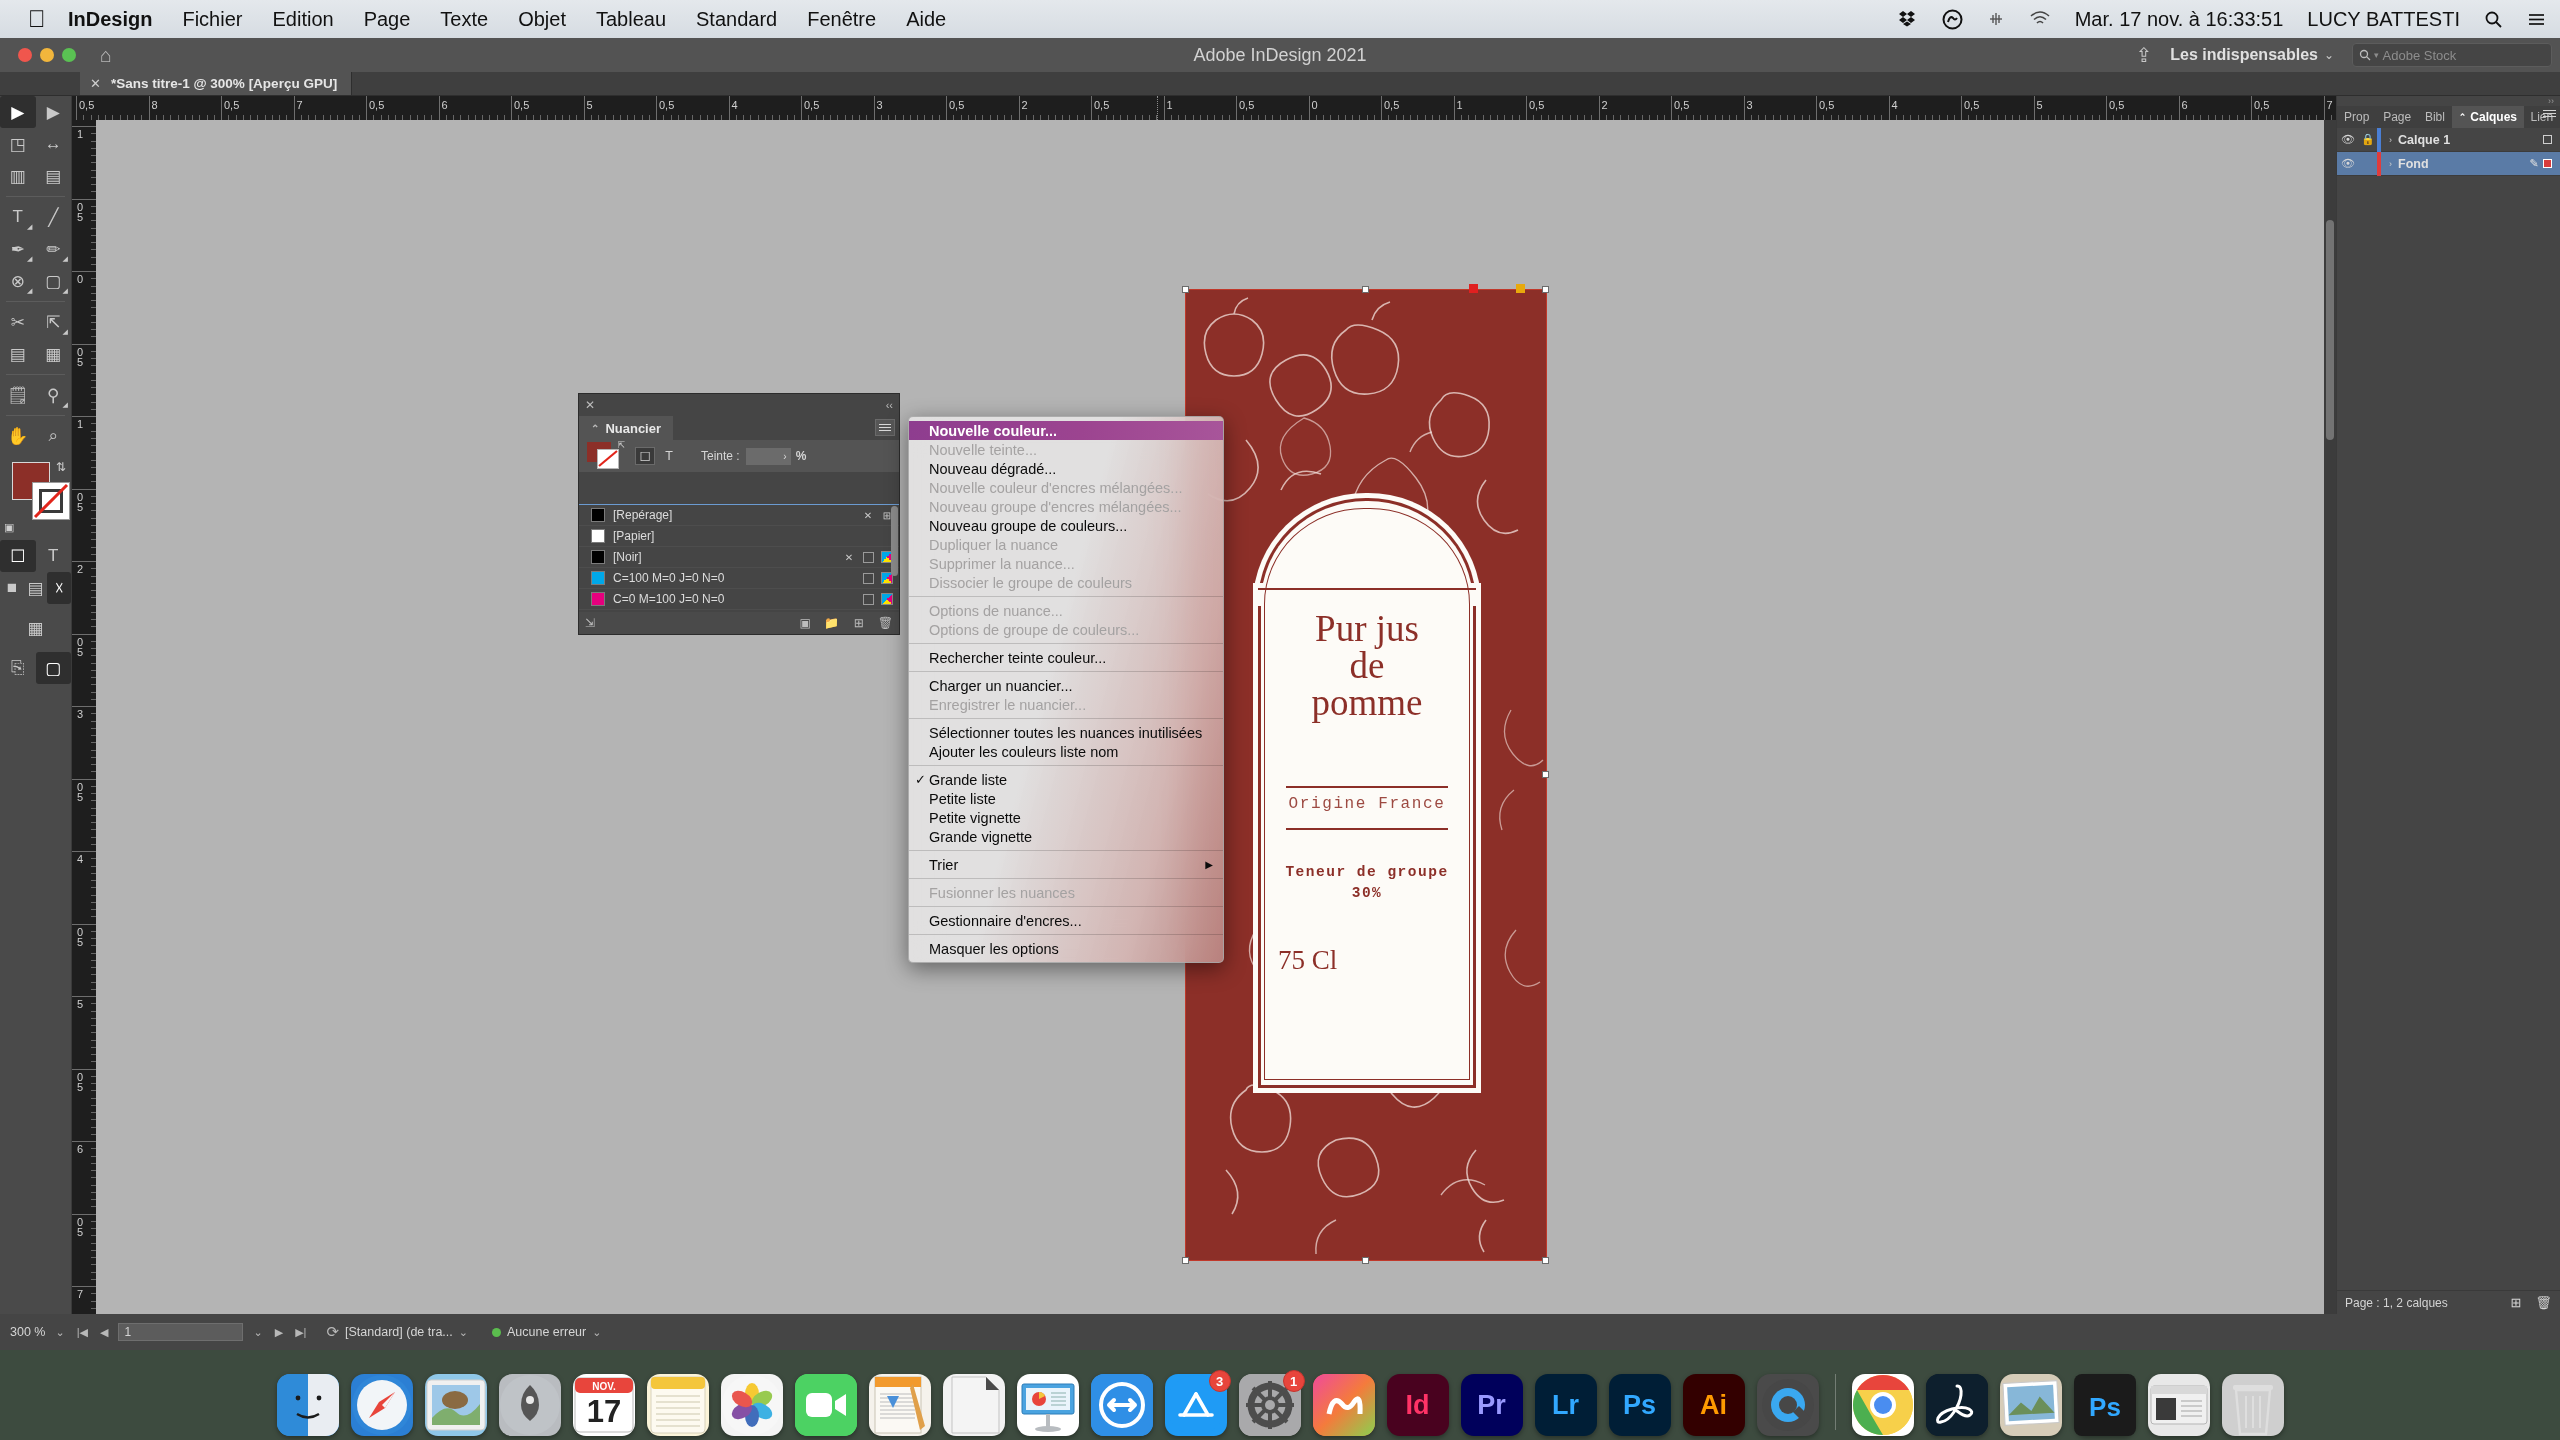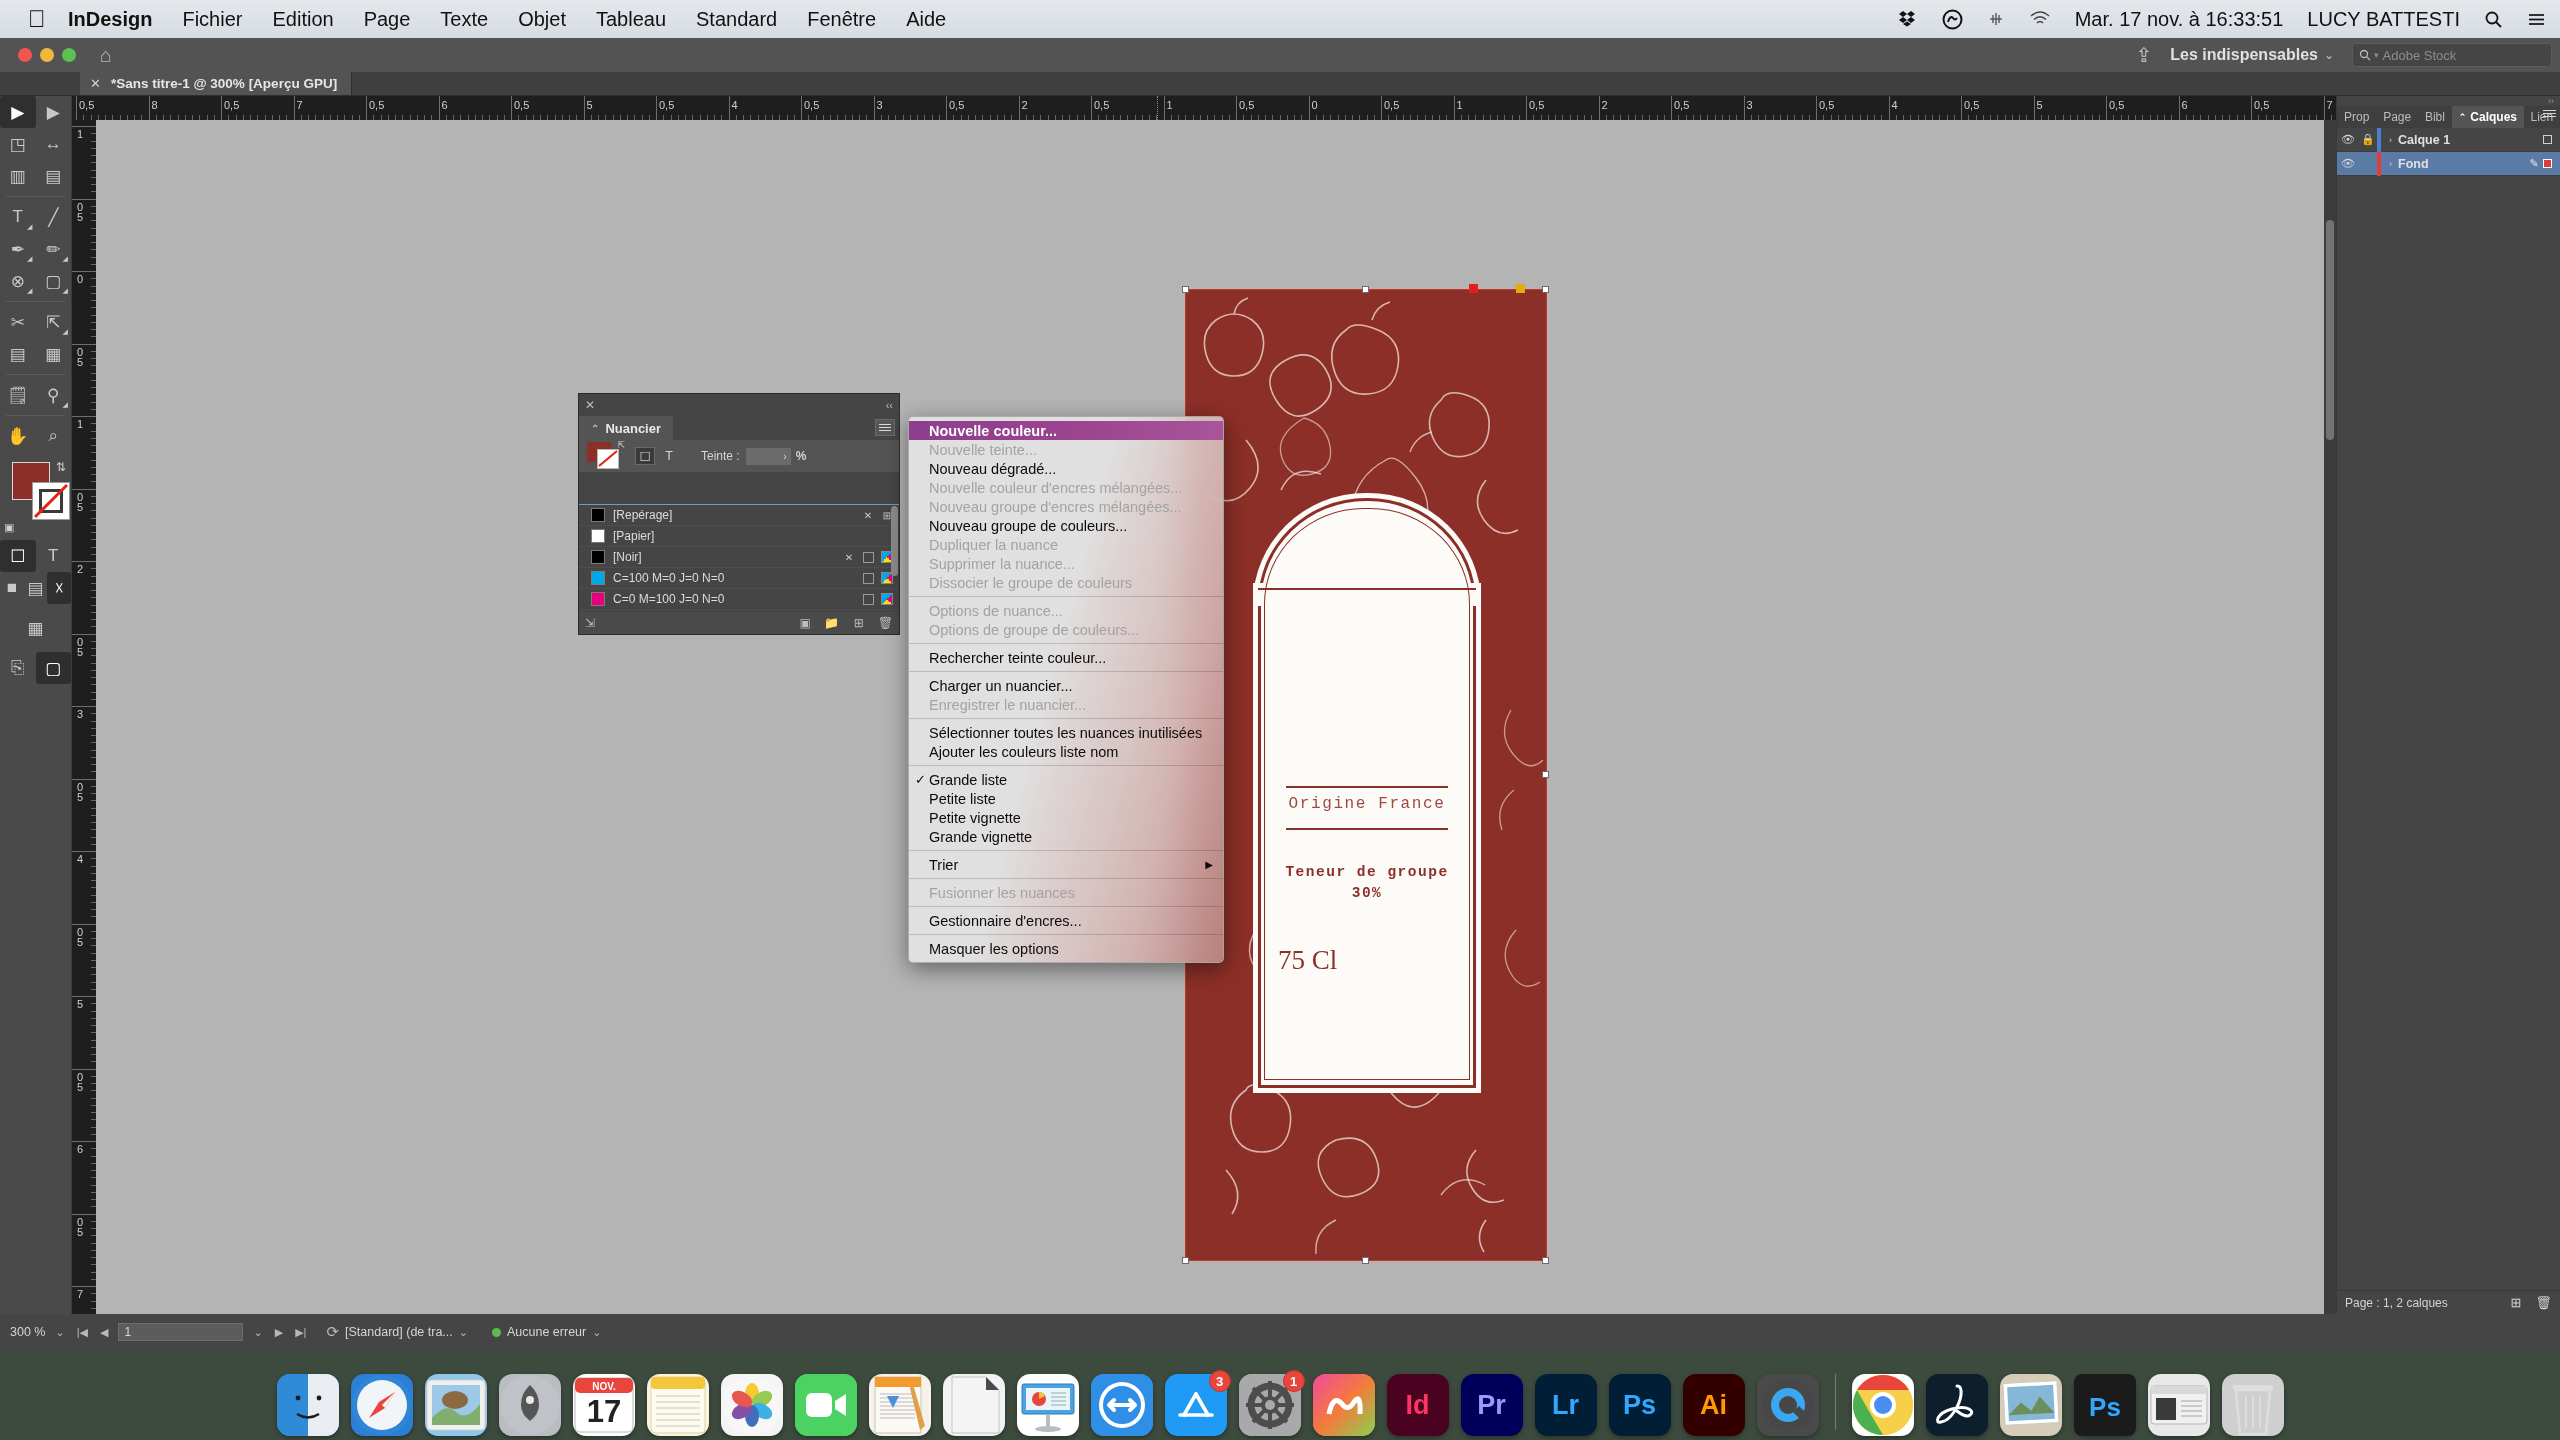--- a/index.html
+++ b/index.html
@@ -276,20 +276,21 @@
 
 <div id="appwin">
 
   <div id="titlebar">
     <div id="traffic-wrap">
       <span class="traffic r"></span>
       <span class="traffic y"></span>
       <span class="traffic g"></span>
     </div>
     <span id="home-icon">⌂</span>
+    <div id="apptitle">Adobe InDesign 2021</div>
     <div id="titlebar-right">
       <span id="share-icon">⇪</span>
       <span id="ws-name">Les indispensables</span>
       <span id="ws-caret">⌄</span>
       <div id="stock-search">
         <svg width="12" height="12" viewBox="0 0 12 12" style="margin-right:3px">
             <circle cx="5" cy="5" r="3.5" fill="none" stroke="#bdbdbd" stroke-width="1.3"></circle>
             <line x1="7.6" y1="7.6" x2="11" y2="11" stroke="#bdbdbd" stroke-width="1.3"></line>
           </svg>
         <span style="font-size:9px;margin-right:4px">▾</span>
@@ -948,20 +949,25 @@
           <path d="M230 560 q16 12 10 30"></path>
           <path d="M325 420 q-14 24 2 44 q16 20 30 6"></path>
           <path d="M328 500 q-20 16 -12 40"></path>
           <path d="M330 640 q-18 20 -6 42 q12 22 30 10"></path>
         </g>
       </svg>
       <div id="label-arch"></div>
       <div id="label-card"></div>
       <div id="label-archmask"></div>
       <div id="label-inner"></div>
+      <div class="lab-txt" id="lab-title">
+        <div>Pur jus</div>
+        <div>de</div>
+        <div>pomme</div>
+      </div>
       <div id="lab-rule1"></div>
       <div class="lab-txt" id="lab-origin">Origine France</div>
       <div id="lab-rule2"></div>
       <div class="lab-txt" id="lab-sugar">
         <div>Teneur de groupe</div>
         <div>30%</div>
       </div>
       <div id="lab-vol">75 Cl</div>
     </div>
 

